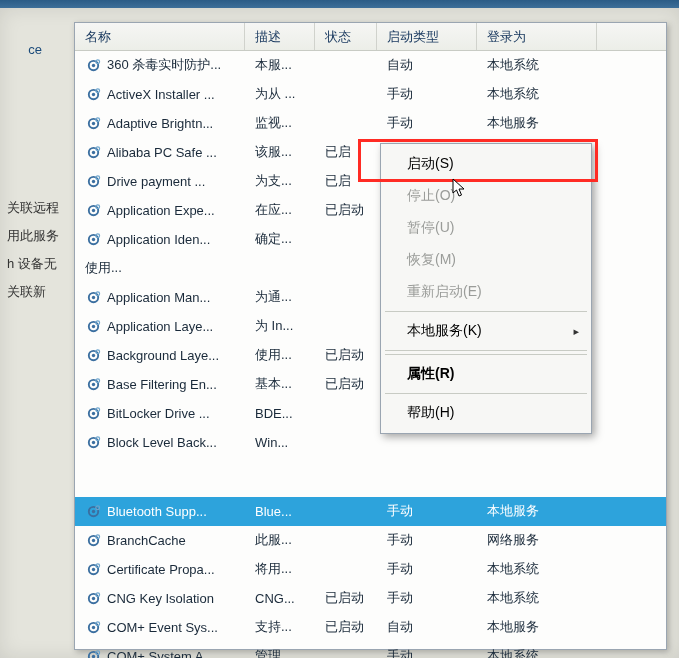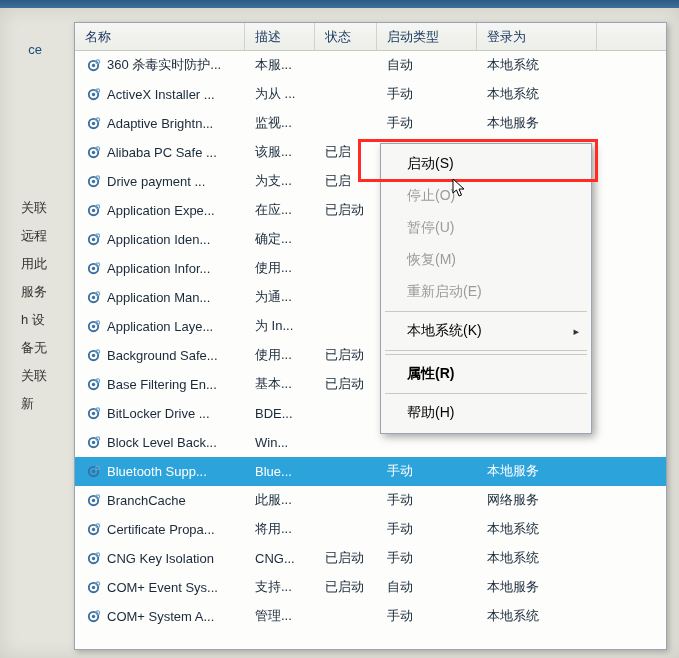--- a/index.html
+++ b/index.html
@@ -17,21 +17,21 @@
       top: 8px;
       left: 0; right: 0; bottom: 0;
       background: #e4e4dc;
       box-shadow: inset 0 0 20px rgba(0,0,0,0.1);
     }
     .sidebar {
       position: absolute;
       left: 0;
       top: 20px;
       width: 70px;
-      padding: 8px 21px;
+      padding: 8px 7px;
       color: #333;
       font-size: 13px;
       line-height: 28px;
     }
     .sidebar-label { color: #1a4a7a; text-align: center; }
     .sidebar-text { color: #333; }
     .panel {
       position: absolute;
       left: 74px;
       right: 12px;
@@ -67,20 +67,21 @@
     }
     .row .cell { padding: 0 10px; white-space: nowrap; overflow: hidden; text-overflow: ellipsis; }
     .row .c-name { width: 170px; display:flex; align-items:center; }
     .row .c-desc { width: 70px; }
     .row .c-state { width: 62px; }
     .row .c-start { width: 100px; }
     .row .c-logon { width: 120px; }
     .row.selected {
       background: #2da3dc;
       color: #fff;
+      margin-top: 40px;
     }
     .gear-icon {
       display:inline-flex; width:16px; height:16px; margin-right:6px;
       justify-content:center; align-items:center;
     }
     .context-menu {
       position: absolute;
       left: 380px;
       top: 135px;
       width: 212px;
@@ -254,30 +255,20 @@
               </svg>
             </span>
             <span>Application Iden...</span>
           </div>
           <div class="cell c-desc">确定...</div>
           <div class="cell c-state"></div>
           <div class="cell c-start"></div>
           <div class="cell c-logon"></div>
         </div>
         <div class="row">
-          <div class="cell c-name">
-            <span class="gear-icon">
-              <svg width="15" height="15" viewBox="0 0 16 16">
-                <circle cx="8" cy="8" r="5" fill="none" stroke="#3b6fa0" stroke-width="2"></circle>
-                <circle cx="8" cy="8" r="1.8" fill="#3b6fa0"></circle>
-                <circle cx="12.5" cy="4" r="2" fill="none" stroke="#6aa3cc" stroke-width="1.3"></circle>
-              </svg>
-            </span>
-            <span>Application Infor...</span>
-          </div>
           <div class="cell c-desc">使用...</div>
           <div class="cell c-state"></div>
           <div class="cell c-start"></div>
           <div class="cell c-logon"></div>
         </div>
         <div class="row">
           <div class="cell c-name">
             <span class="gear-icon">
               <svg width="15" height="15" viewBox="0 0 16 16">
                 <circle cx="8" cy="8" r="5" fill="none" stroke="#3b6fa0" stroke-width="2"></circle>
@@ -310,21 +301,21 @@
         </div>
         <div class="row">
           <div class="cell c-name">
             <span class="gear-icon">
               <svg width="15" height="15" viewBox="0 0 16 16">
                 <circle cx="8" cy="8" r="5" fill="none" stroke="#3b6fa0" stroke-width="2"></circle>
                 <circle cx="8" cy="8" r="1.8" fill="#3b6fa0"></circle>
                 <circle cx="12.5" cy="4" r="2" fill="none" stroke="#6aa3cc" stroke-width="1.3"></circle>
               </svg>
             </span>
-            <span>Background Safe...</span>
+            <span>Background Laye...</span>
           </div>
           <div class="cell c-desc">使用...</div>
           <div class="cell c-state">已启动</div>
           <div class="cell c-start"></div>
           <div class="cell c-logon"></div>
         </div>
         <div class="row">
           <div class="cell c-name">
             <span class="gear-icon">
               <svg width="15" height="15" viewBox="0 0 16 16">
@@ -471,21 +462,21 @@
       </div>
   </div>
 
   <div class="context-menu" id="ctx">
       <div class="context-item">启动(S)</div>
       <div class="context-item disabled">停止(O)</div>
       <div class="context-item disabled">暂停(U)</div>
       <div class="context-item disabled">恢复(M)</div>
       <div class="context-item disabled">重新启动(E)</div>
       <div class="context-sep"></div>
-      <div class="context-item submenu">本地系统(K)</div>
+      <div class="context-item submenu">本地服务(K)</div>
       <div class="context-sep"></div>
       <div class="context-sep"></div>
       <div class="context-item" style="font-weight: 600;">属性(R)</div>
       <div class="context-sep"></div>
       <div class="context-item">帮助(H)</div>
     </div>
 
   <div class="highlight-box"></div>
 
   <svg class="context-cursor" width="16" height="20" viewBox="0 0 16 20">

